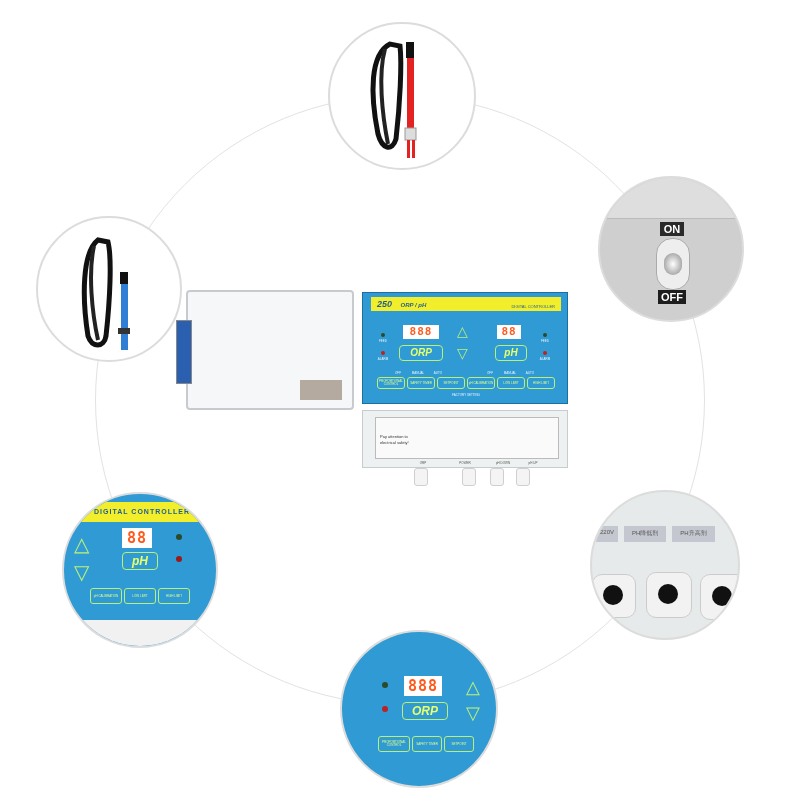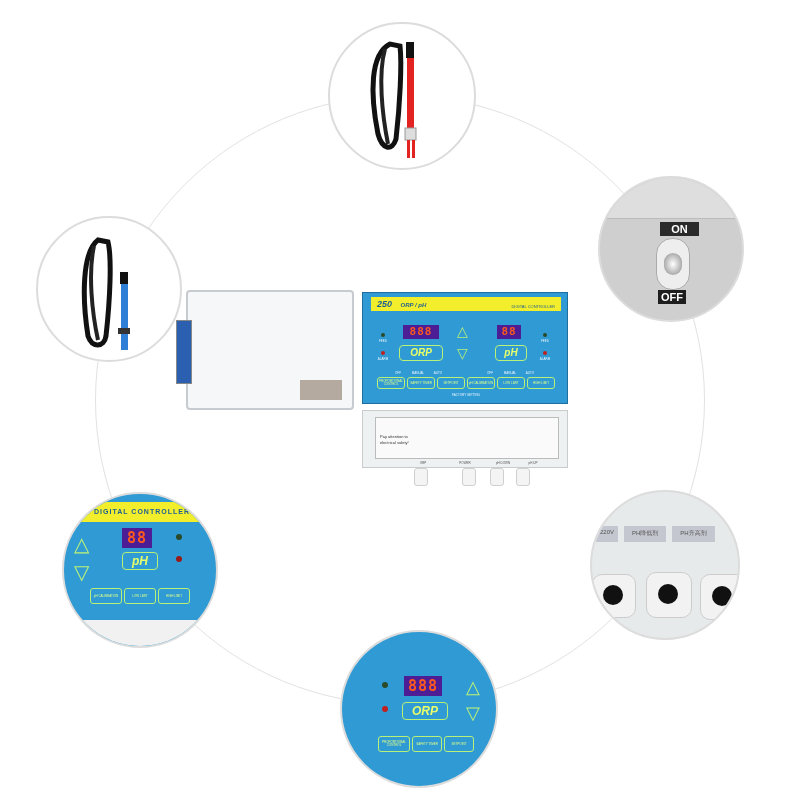--- a/index.html
+++ b/index.html
@@ -2,21 +2,21 @@
 <html><head>
 <meta charset="utf-8">
 <style>
   html,body{margin:0;padding:0;background:#ffffff;}
   body{width:800px;height:800px;position:relative;overflow:hidden;font-family:"Liberation Sans",sans-serif;}
   .ring{position:absolute;left:95px;top:95px;width:610px;height:610px;border-radius:50%;border:1.5px solid #e2e2e2;box-sizing:border-box;}
   .bubble{position:absolute;border-radius:50%;background:#fff;border:2px solid #dcdcdc;overflow:hidden;box-sizing:border-box;}
   
   .panel{position:absolute;background:#2f9ad3;border:1px solid #1f6f9e;box-sizing:border-box;}
   .yband{position:absolute;background:#f3ee2c;color:#1e5f93;font-style:italic;font-weight:bold;}
-  .seg{position:absolute;background:#4c1d95;color:#ff5a1e;font-family:"DejaVu Sans Mono",monospace;font-weight:bold;text-align:center;letter-spacing:1px;}
+  .seg{position:absolute;background:#ffffff;color:#ff5a1e;font-family:"DejaVu Sans Mono",monospace;font-weight:bold;text-align:center;letter-spacing:1px;}
   .lbl{position:absolute;border:1.5px solid #b8f07a;border-radius:4px;color:#e6ff6a;font-weight:bold;font-style:italic;text-align:center;}
   .tri{position:absolute;color:#b8f07a;text-align:center;}
   .led{position:absolute;border-radius:50%;}
   .btn{position:absolute;border:1px solid #b8f07a;border-radius:3px;color:#dfff8a;font-size:3px;text-align:center;display:flex;align-items:center;justify-content:center;line-height:1;}
   .tiny{position:absolute;color:#e8f4ff;font-size:3px;text-align:center;}
   .whitebox{position:absolute;background:#eef1f1;border:1px solid #c9cccc;box-sizing:border-box;}
   .gland{position:absolute;background:#f4f4f4;border:1px solid #cfcfcf;border-radius:3px;}
 </style>
 </head>
 <body>
@@ -41,21 +41,21 @@
     <path d="M56 28 C50 55 54 95 60 122" fill="none" stroke="#222" stroke-width="4"></path>
     <rect x="82" y="54" width="8" height="12" fill="#111"></rect>
     <rect x="83" y="66" width="7" height="46" fill="#2f7fd6"></rect>
     <rect x="80" y="110" width="12" height="6" fill="#333"></rect>
     <rect x="83" y="116" width="7" height="16" fill="#2f7fd6"></rect>
   </svg>
 </div>
 
 <div class="bubble" style="left:598px;top:176px;width:146px;height:146px;background:#cfcfcf;">
   <div style="position:absolute;left:0;top:0;width:146px;height:40px;background:#dedede;border-bottom:1px solid #bbb;"></div>
-  <div style="position:absolute;left:60px;top:44px;width:39px;height:14px;background:#2a2a2a;color:#fff;font-size:11px;font-weight:bold;text-align:center;line-height:14px;">ON</div>
+  <div style="position:absolute;left:60px;top:44px;width:24px;height:14px;background:#2a2a2a;color:#fff;font-size:11px;font-weight:bold;text-align:center;line-height:14px;">ON</div>
   <div style="position:absolute;left:56px;top:60px;width:32px;height:50px;border-radius:16px;background:#eee;border:1px solid #aaa;">
     <div style="position:absolute;left:7px;top:14px;width:18px;height:22px;border-radius:9px;background:radial-gradient(#fff,#888);"></div>
   </div>
   <div style="position:absolute;left:58px;top:112px;width:28px;height:14px;background:#1e1e1e;color:#fff;font-size:11px;font-weight:bold;text-align:center;line-height:14px;">OFF</div>
 </div>
 
 <div class="bubble" style="left:590px;top:490px;width:150px;height:150px;background:#e6eaea;">
   <div style="position:absolute;left:0;top:34px;width:150px;height:16px;display:flex;gap:6px;padding-left:4px;">
     <span style="background:#c4c7cf;font-size:6px;padding:3px 4px;color:#555;">220V</span>
     <span style="background:#c4c7cf;font-size:6px;padding:3px 8px;color:#555;">PH降低剂</span>

